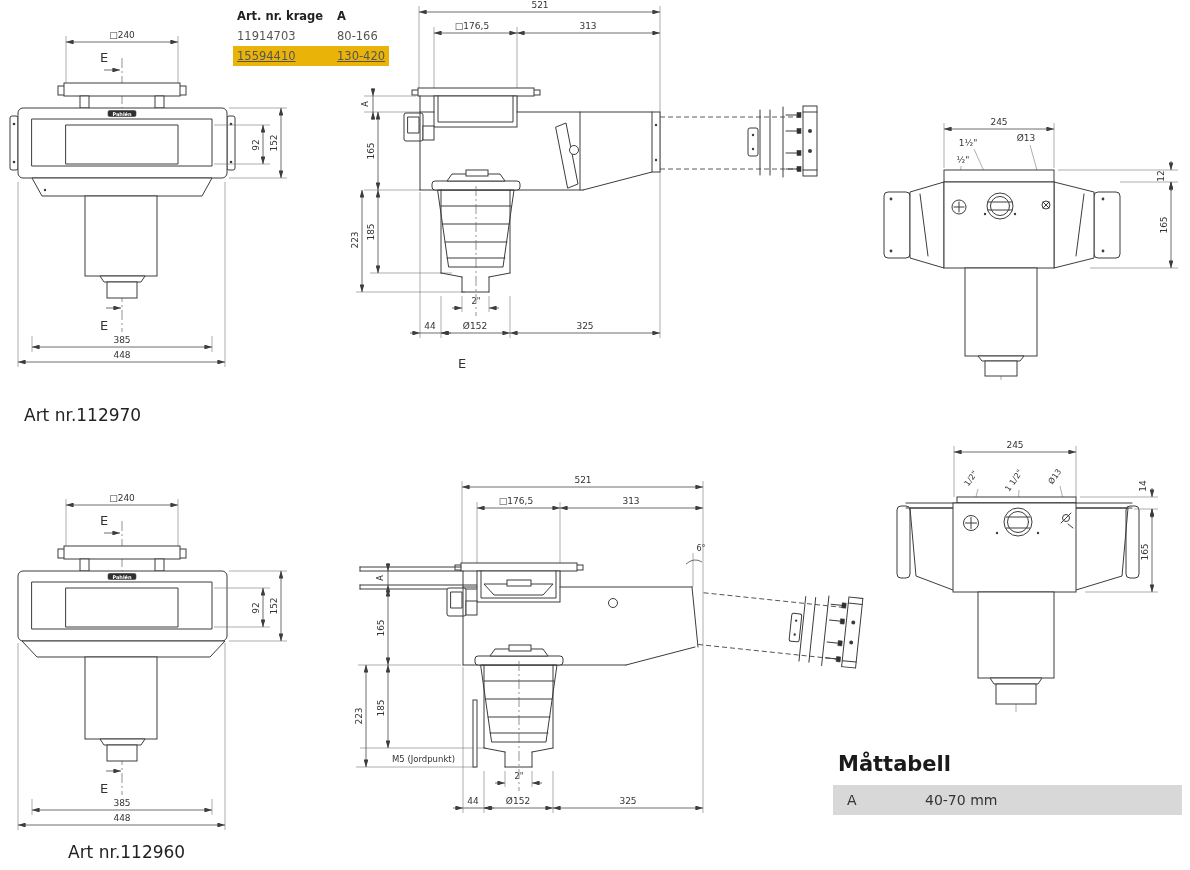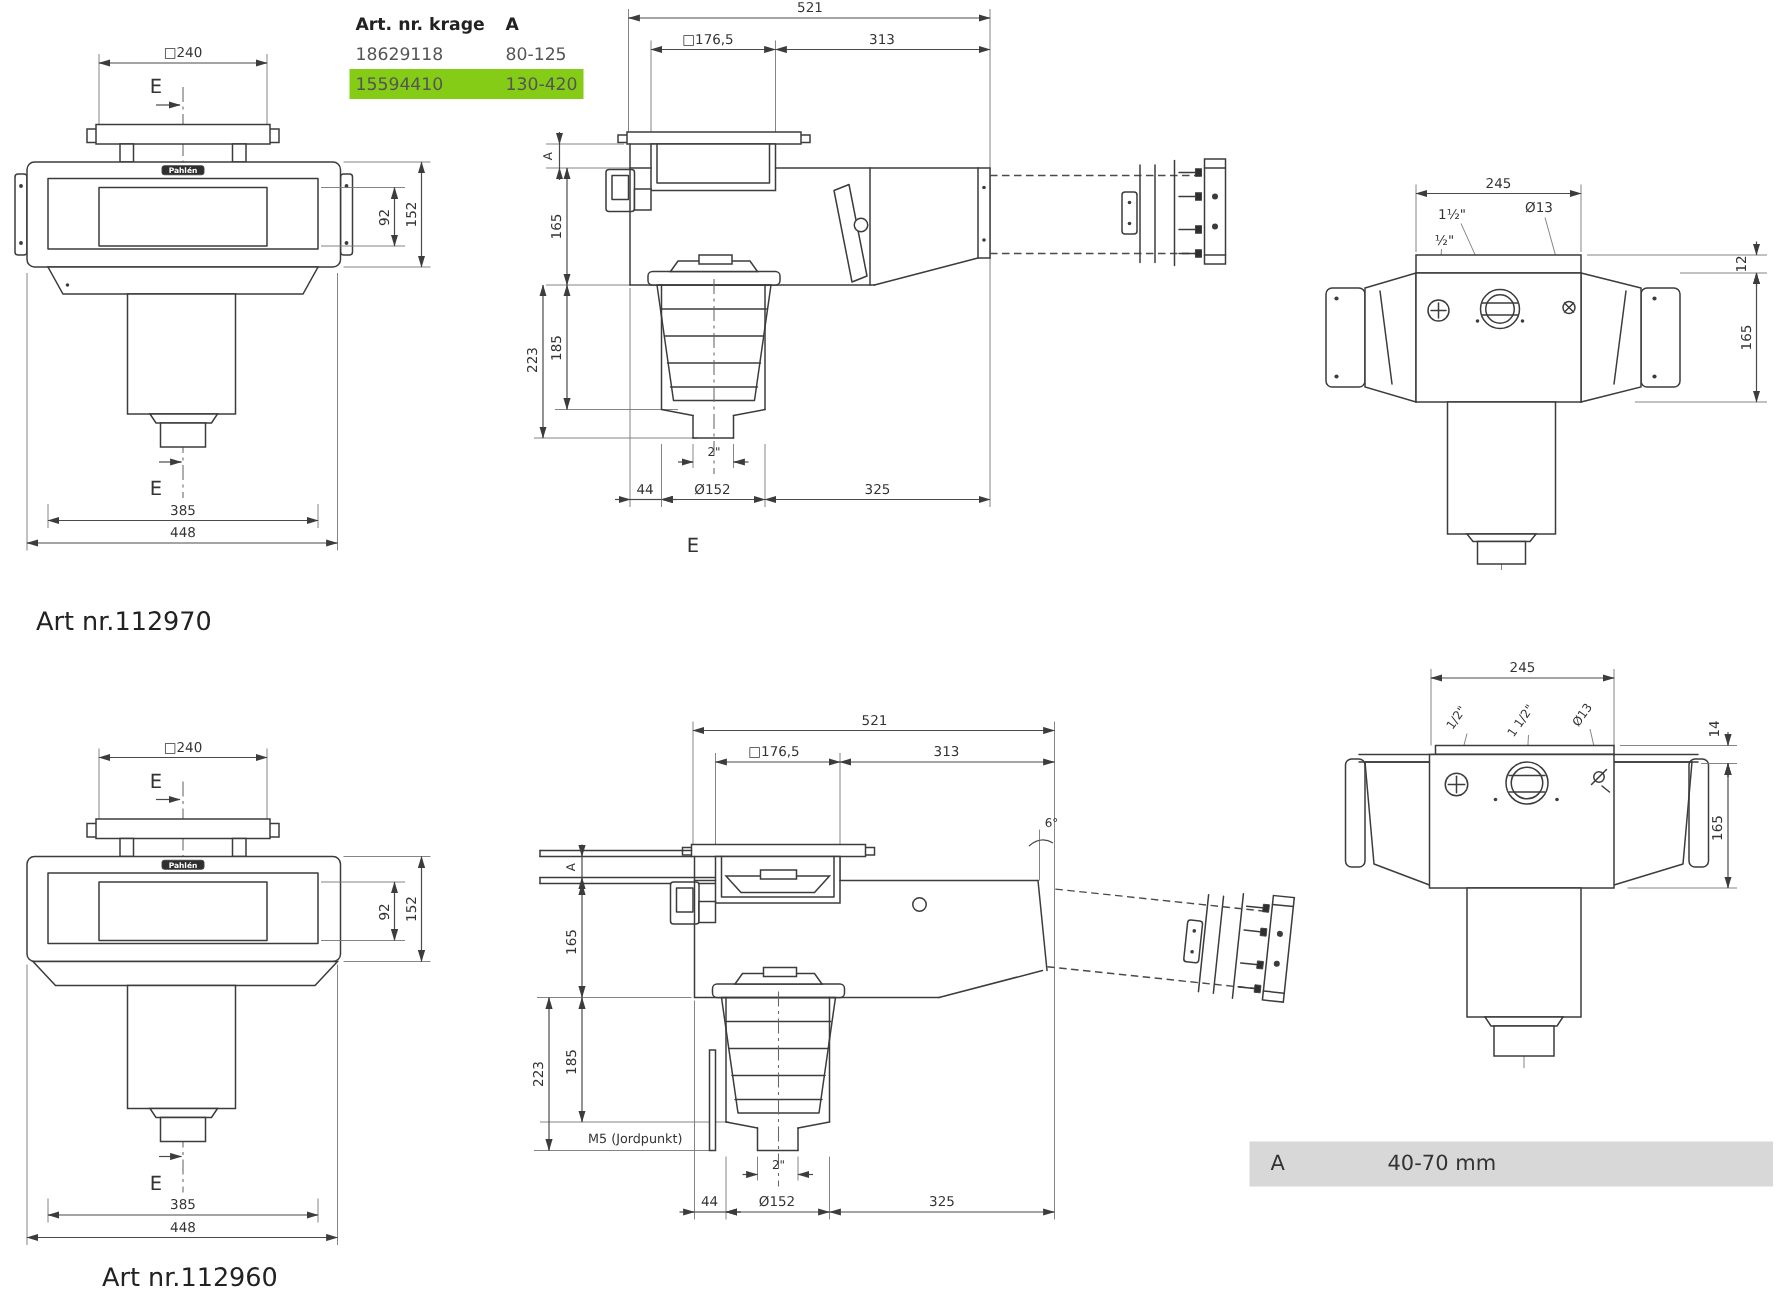--- a/index.html
+++ b/index.html
@@ -18,21 +18,21 @@
   text.t{font:9px "DejaVu Sans",sans-serif;fill:#333;text-anchor:middle}
   text.ts{font:8px "DejaVu Sans",sans-serif;fill:#333;text-anchor:middle}
   text.te{font:13px "DejaVu Sans",sans-serif;fill:#333;text-anchor:middle}
   text.logo{font:bold 5px "DejaVu Sans",sans-serif;fill:#fff;text-anchor:middle}
   
   .parts-table{position:absolute;left:233px;top:6px;width:156px;font-size:11.5px;color:#555;}
   .pt-row{display:flex;height:20px;align-items:center;}
   .pt-row .c1{width:100px;padding-left:4px;}
   .pt-row .c2{width:52px;}
   .pt-head{font-weight:bold;color:#222;}
-  .pt-hl{background:#84cc16;}
+  .pt-hl{background:#eab308;text-decoration:underline;}
   .art-label{position:absolute;font-size:17px;color:#222;}
   .matt{position:absolute;left:833px;top:752px;width:349px;}
   .matt-title{font-size:21px;font-weight:bold;color:#1a1a1a;padding-left:5px;}
   .matt-row{margin-top:9px;background:#d8d8d8;height:30px;display:flex;align-items:center;
             font-size:14px;color:#333;}
   .matt-row .k{width:78px;padding-left:14px;}
 </style>
 </head>
 <body>
 
@@ -612,32 +612,33 @@
   </g>
 </g>
 </svg>
 
 <div class="parts-table">
   <div class="pt-row pt-head">
     <div class="c1">Art. nr. krage</div>
     <div class="c2">A</div>
   </div>
   <div class="pt-row">
-    <div class="c1">18629118</div>
-    <div class="c2">80-125</div>
+    <div class="c1">11914703</div>
+    <div class="c2">80-166</div>
   </div>
   <div class="pt-row pt-hl">
     <div class="c1">15594410</div>
     <div class="c2">130-420</div>
   </div>
 </div>
 
 <div class="art-label" style="left:24px;top:385px;margin-top:20px;">Art nr.112970</div>
 <div class="art-label" style="left:24px;top:842px;margin-left:44px;">Art nr.112960</div>
 
 <div class="matt">
+  <div class="matt-title">Måttabell</div>
   <div class="matt-row">
     <span class="k">A</span>
     <span class="v">40-70 mm</span>
   </div>
 </div>
 
 </div>
 
 </body></html>

